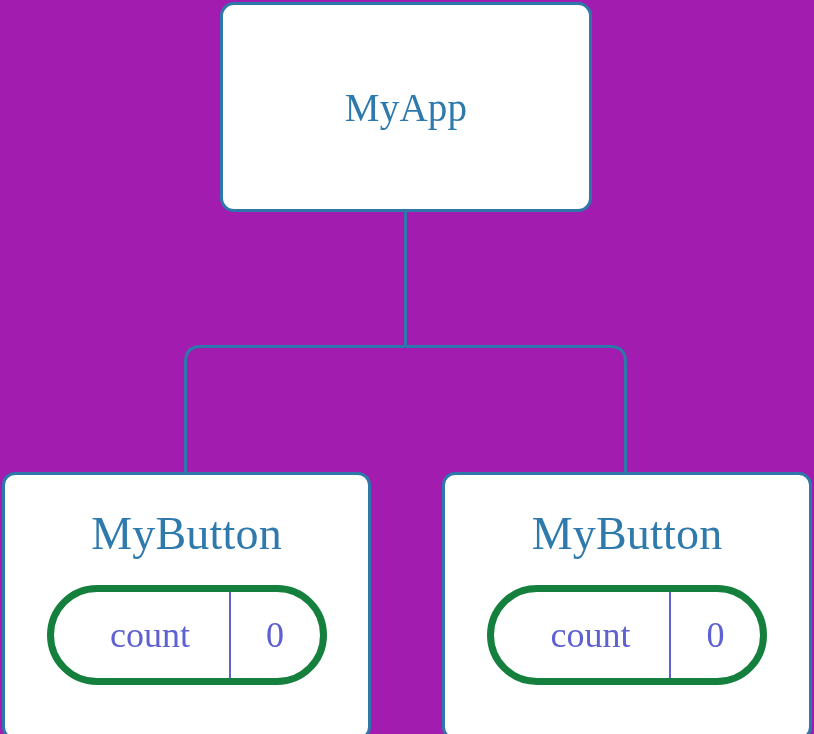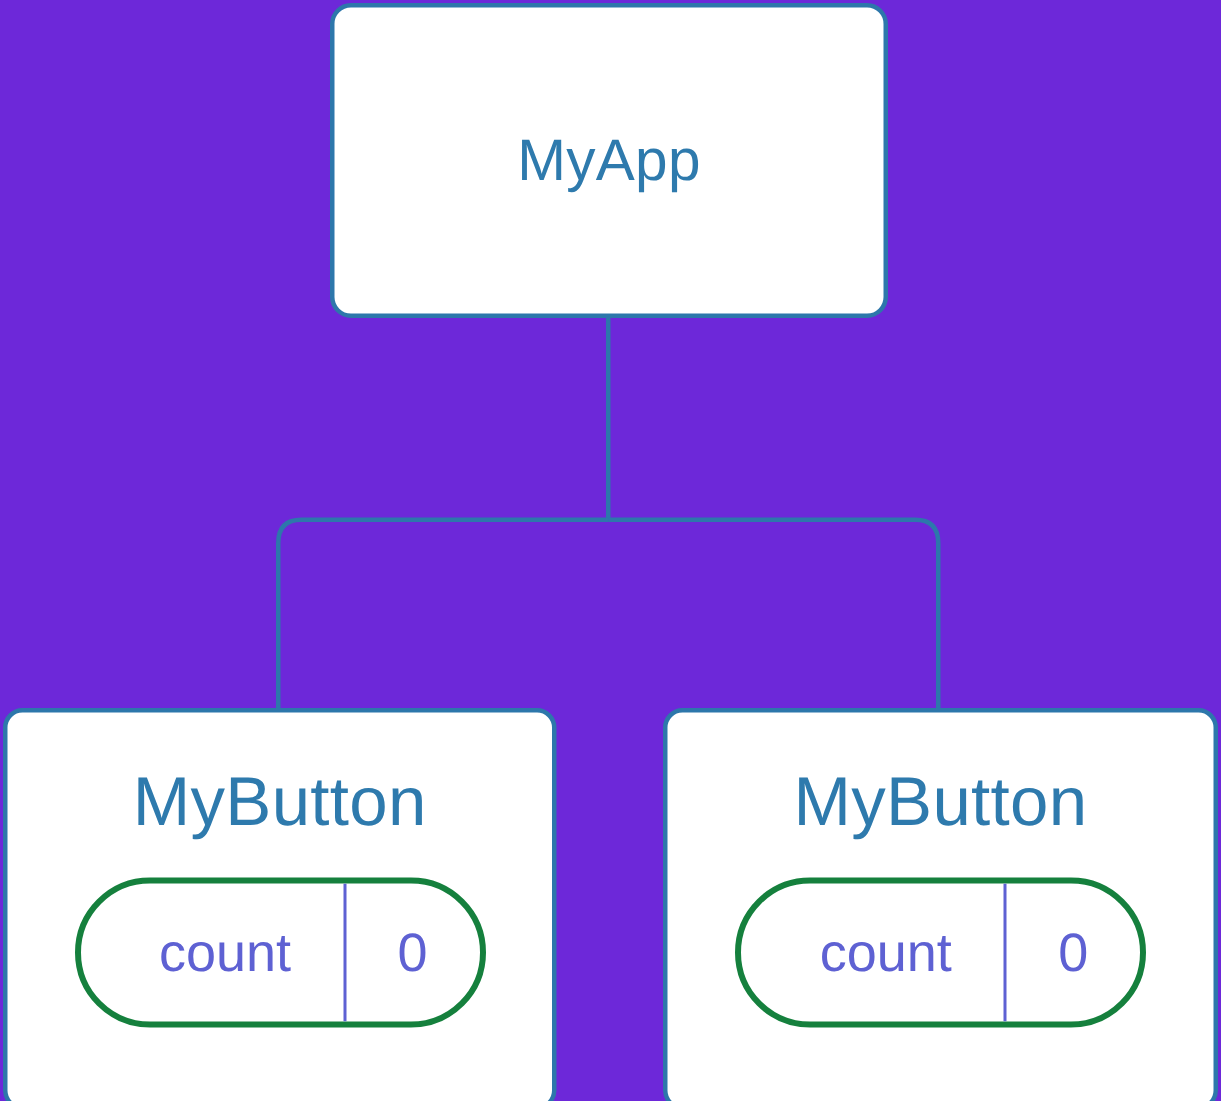--- a/index.html
+++ b/index.html
@@ -4,23 +4,23 @@
 <style>
   html, body {
     margin: 0;
     padding: 0;
     background: #4c6a72;
   }
   #stage {
     position: relative;
     width: 814px;
     height: 734px;
-    background: #6d28d9;
+    background: #a21caf;
     overflow: hidden;
-    font-family: Liberation Sans, sans-serif;
+    font-family: Liberation Serif, serif;
   }
 
   
   #edges {
     position: absolute;
     left: 0;
     top: 0;
     width: 814px;
     height: 734px;
     pointer-events: none;
@@ -62,21 +62,21 @@
     letter-spacing: 0.2px;
     line-height: 1;
     white-space: nowrap;
   }
   #node-app .node-title { font-size: 39px; }
 
   
   .state-pill {
     margin-top: 28px;
     height: 100px;
-    border: 4px solid #15803d;
+    border: 7px solid #15803d;
     border-radius: 50px;
     box-sizing: border-box;
     display: flex;
     align-items: stretch;
     background: #ffffff;
     overflow: hidden;
   }
   .pill-key,
   .pill-val {
     display: flex;

